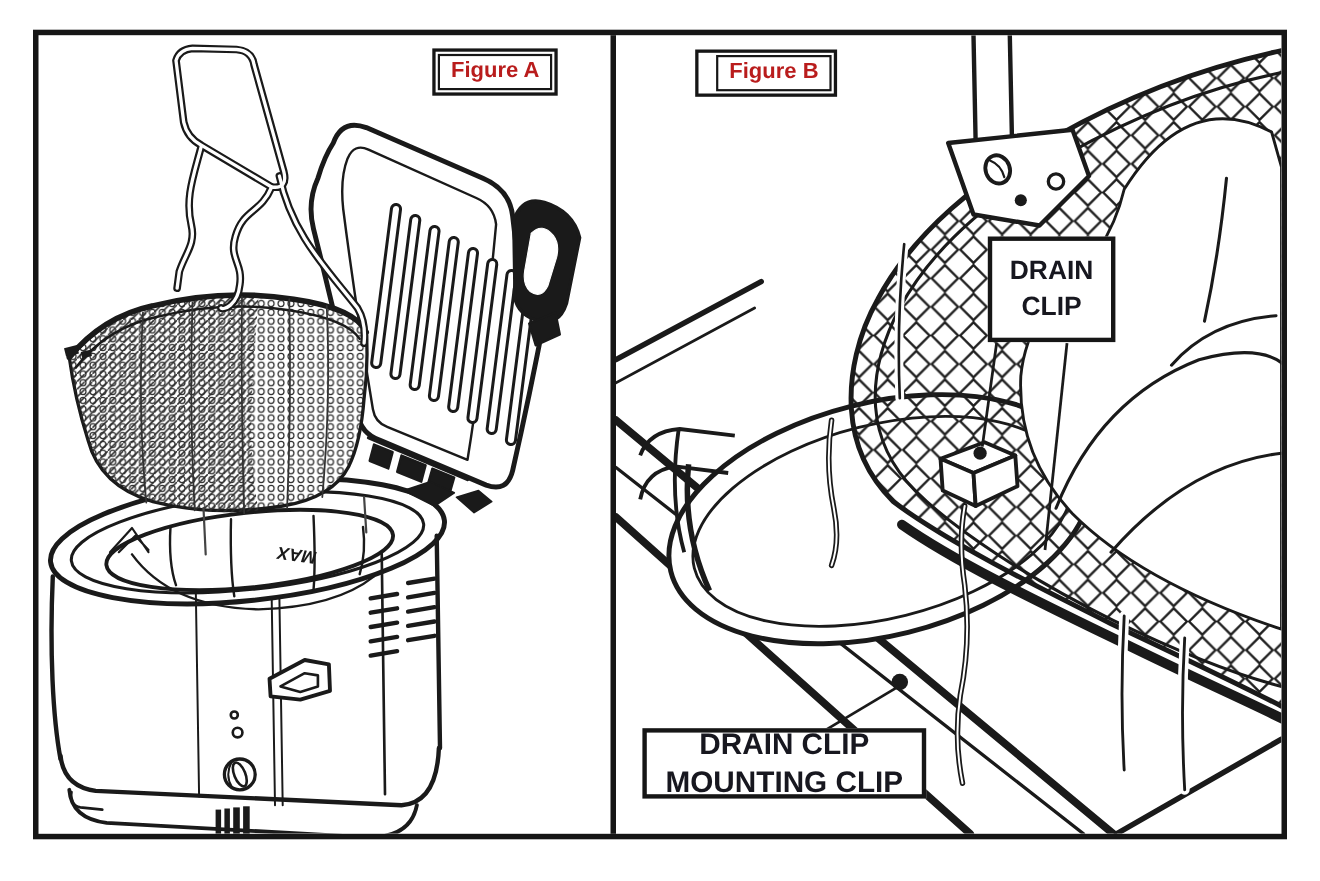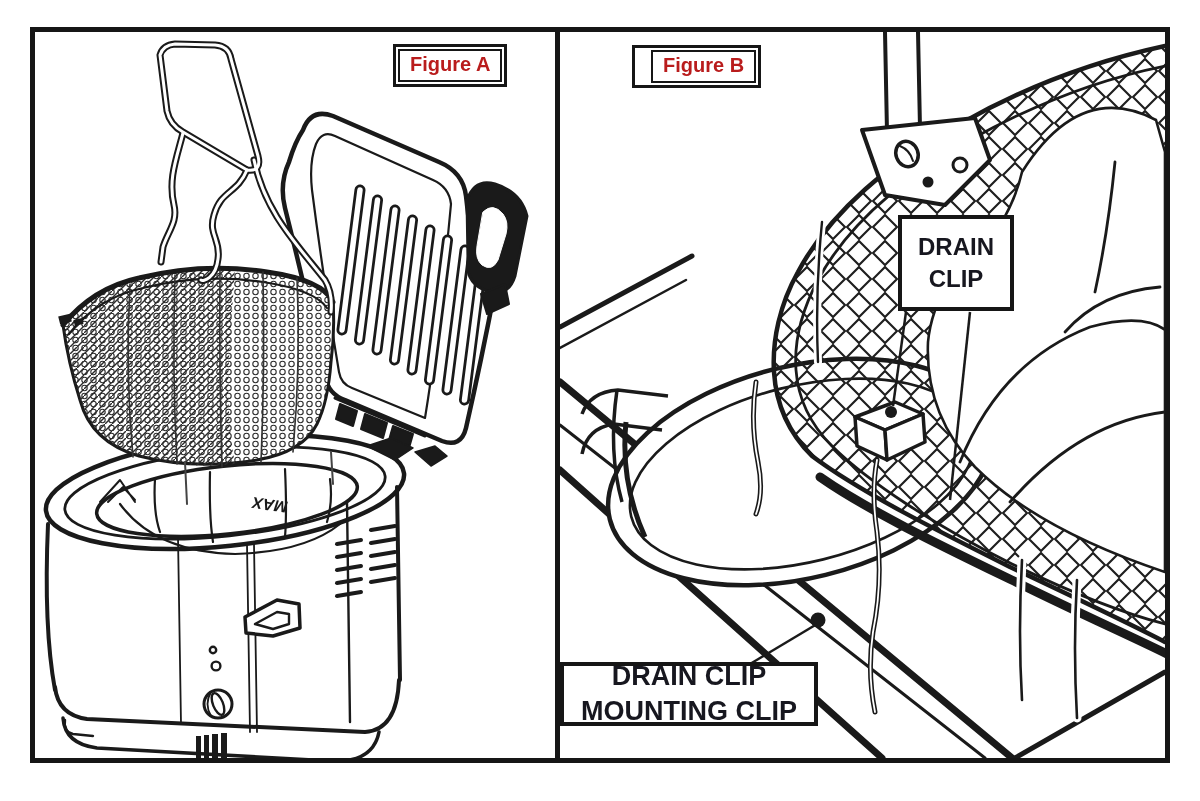--- a/index.html
+++ b/index.html
@@ -15,21 +15,21 @@
 
   .figlabel{position:absolute;border:3px solid #161616;background:#ffffff;padding:2px;}
   .figlabel .inner{border:2px solid #161616;padding:1px 10px 3px 10px;
       font-weight:700;font-size:20px;line-height:1.25;color:#b91c1c;white-space:nowrap;}
 
   .callout{position:absolute;border:4px solid #161616;background:#ffffff;
       display:flex;flex-direction:column;align-items:center;justify-content:center;
       text-align:left;color:#17171f;font-weight:700;box-sizing:border-box;}
   .callout .ln{display:block;white-space:nowrap;}
   .callout-clip{left:338px;top:183px;width:116px;height:96px;font-size:24px;line-height:1.35;}
-  .callout-hole{left:0;top:630px;width:258px;height:64px;font-size:27px;line-height:1.3;}
+  .callout-hole{left:24px;top:630px;width:258px;height:64px;font-size:27px;line-height:1.3;}
 </style>
 </head>
 <body>
 
 <div class="stage">
   <div class="frame">
 
     <section class="panel panel-a">
       <svg width="520" height="726" viewBox="0 0 520 726">
         <defs>

